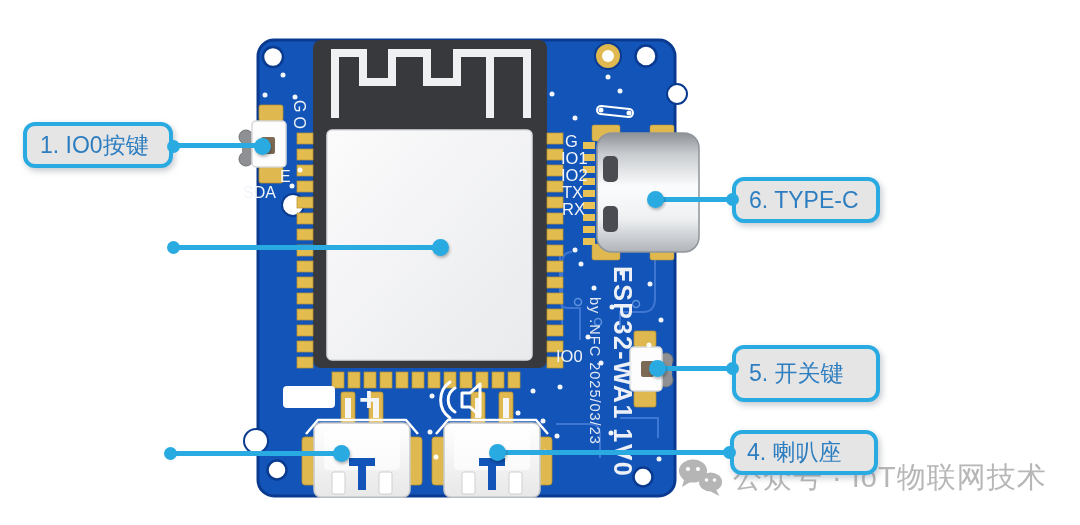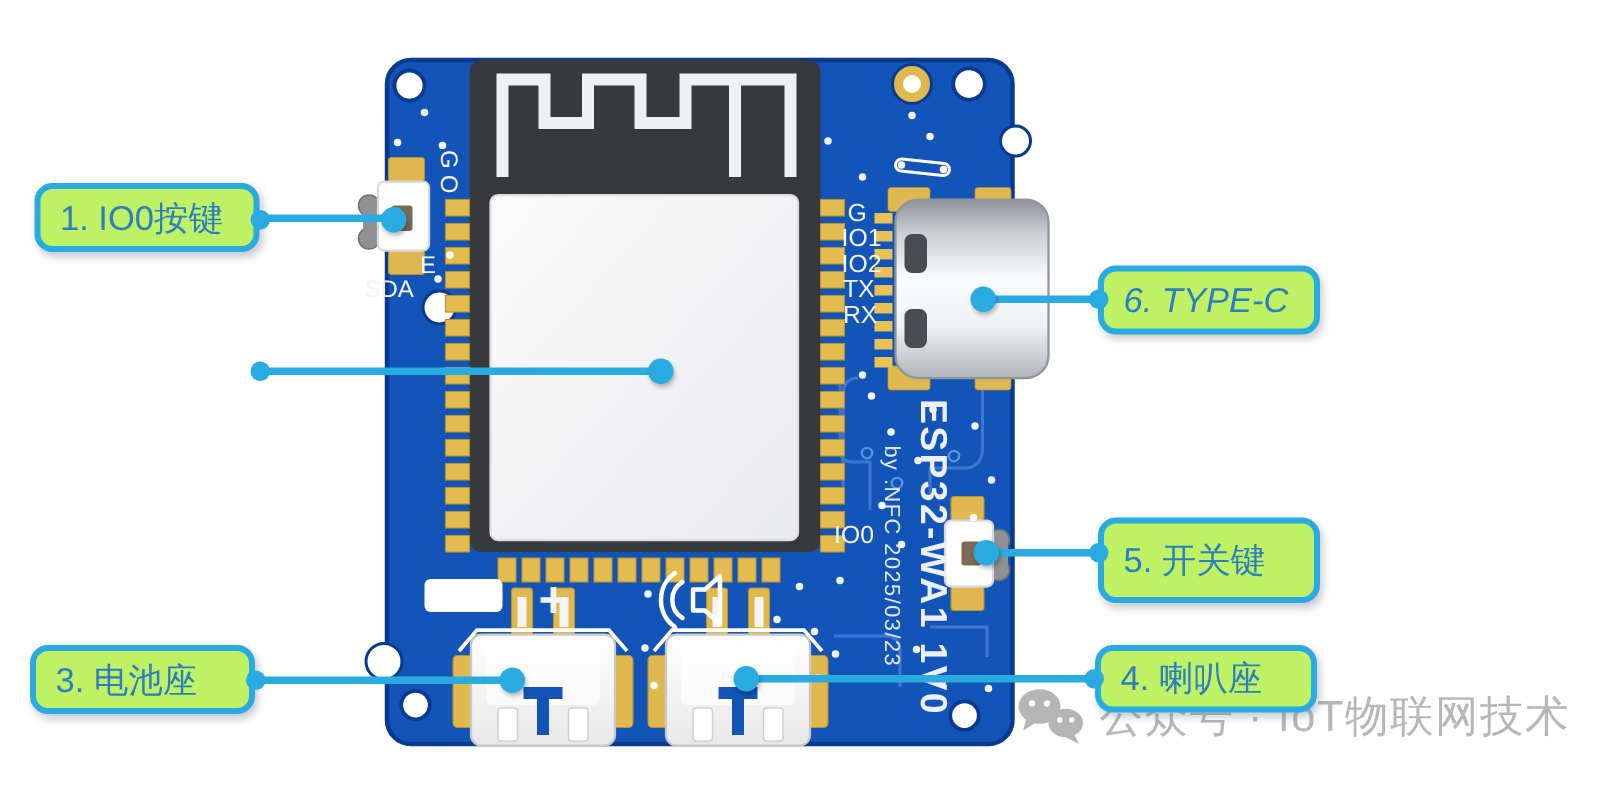--- a/index.html
+++ b/index.html
@@ -3,21 +3,21 @@
 <meta charset="utf-8">
 <style>
   html,body{margin:0;padding:0;background:#fff;}
   .stage{position:relative;width:1080px;height:525px;background:#ffffff;overflow:hidden;
          font-family:"Liberation Sans","DejaVu Sans",sans-serif;}
   .board-svg{position:absolute;left:0;top:0;z-index:1;}
   .leader{position:absolute;height:5px;background:#29ABE2;border-radius:3px;z-index:3;}
   .ldot{position:absolute;width:17px;height:17px;border-radius:50%;background:#29ABE2;z-index:4;
         box-shadow:1px 2px 3px rgba(0,0,0,.28);}
   .jdot{position:absolute;width:13px;height:13px;border-radius:50%;background:#29ABE2;z-index:6;}
-  .callout{position:absolute;width:150px;height:46px;background:#bef264;border:4px solid #29ABE2;
+  .callout{position:absolute;width:150px;height:46px;background:#e5e5e5;border:4px solid #29ABE2;
            border-radius:12px;display:flex;align-items:center;padding:0 8px 0 13px;
            box-sizing:border-box;z-index:5;box-shadow:2px 3px 6px rgba(110,120,135,.40);}
   .callout span{font-size:23px;color:#2D7EC0;white-space:nowrap;}
   .watermark{position:absolute;left:678px;top:458px;display:flex;align-items:flex-end;gap:9px;z-index:2;}
   .watermark .wm-text{font-size:29px;color:#B7B7B7;letter-spacing:1px;white-space:nowrap;}
   svg text{font-family:"Liberation Sans","DejaVu Sans",sans-serif;}
 </style>
 </head>
 <body>
 
@@ -279,30 +279,27 @@
   <div class="jdot" style="left:167px;top:140px;"></div>
   <div class="jdot" style="left:167px;top:241px;"></div>
   <div class="jdot" style="left:164px;top:447px;"></div>
   <div class="jdot" style="left:723px;top:446px;"></div>
   <div class="jdot" style="left:726px;top:362px;"></div>
   <div class="jdot" style="left:726px;top:193px;"></div>
 
   <div class="callout" style="left:23px;top:122px;">
     <span>1. IO0按键</span>
   </div>
-  <div class="callout" style="left:20px;top:430px;">
-    <span>3. 电池座</span>
-  </div>
   <div class="callout" style="left:730px;top:430px;width:148px;height:45px;">
     <span>4. 喇叭座</span>
   </div>
   <div class="callout" style="left:732px;top:345px;width:148px;height:57px;">
     <span>5. 开关键</span>
   </div>
-  <div class="callout" style="left:732px;top:177px;width:148px;font-style:italic;">
+  <div class="callout" style="left:732px;top:177px;width:148px;">
     <span>6. TYPE-C</span>
   </div>
 
   <div class="watermark">
     <svg width="46" height="40" viewBox="0 0 46 40">
       <ellipse cx="15" cy="13" rx="14" ry="11.5" fill="#B5B5B5"></ellipse>
       <polygon points="6,22 4,29 14,23" fill="#B5B5B5"></polygon>
       <circle cx="10" cy="11" r="2.1" fill="#FFFFFF"></circle>
         <circle cx="20" cy="11" r="2.1" fill="#FFFFFF"></circle>
       <ellipse cx="32.5" cy="24" rx="11.5" ry="9.5" fill="#B5B5B5"></ellipse>

